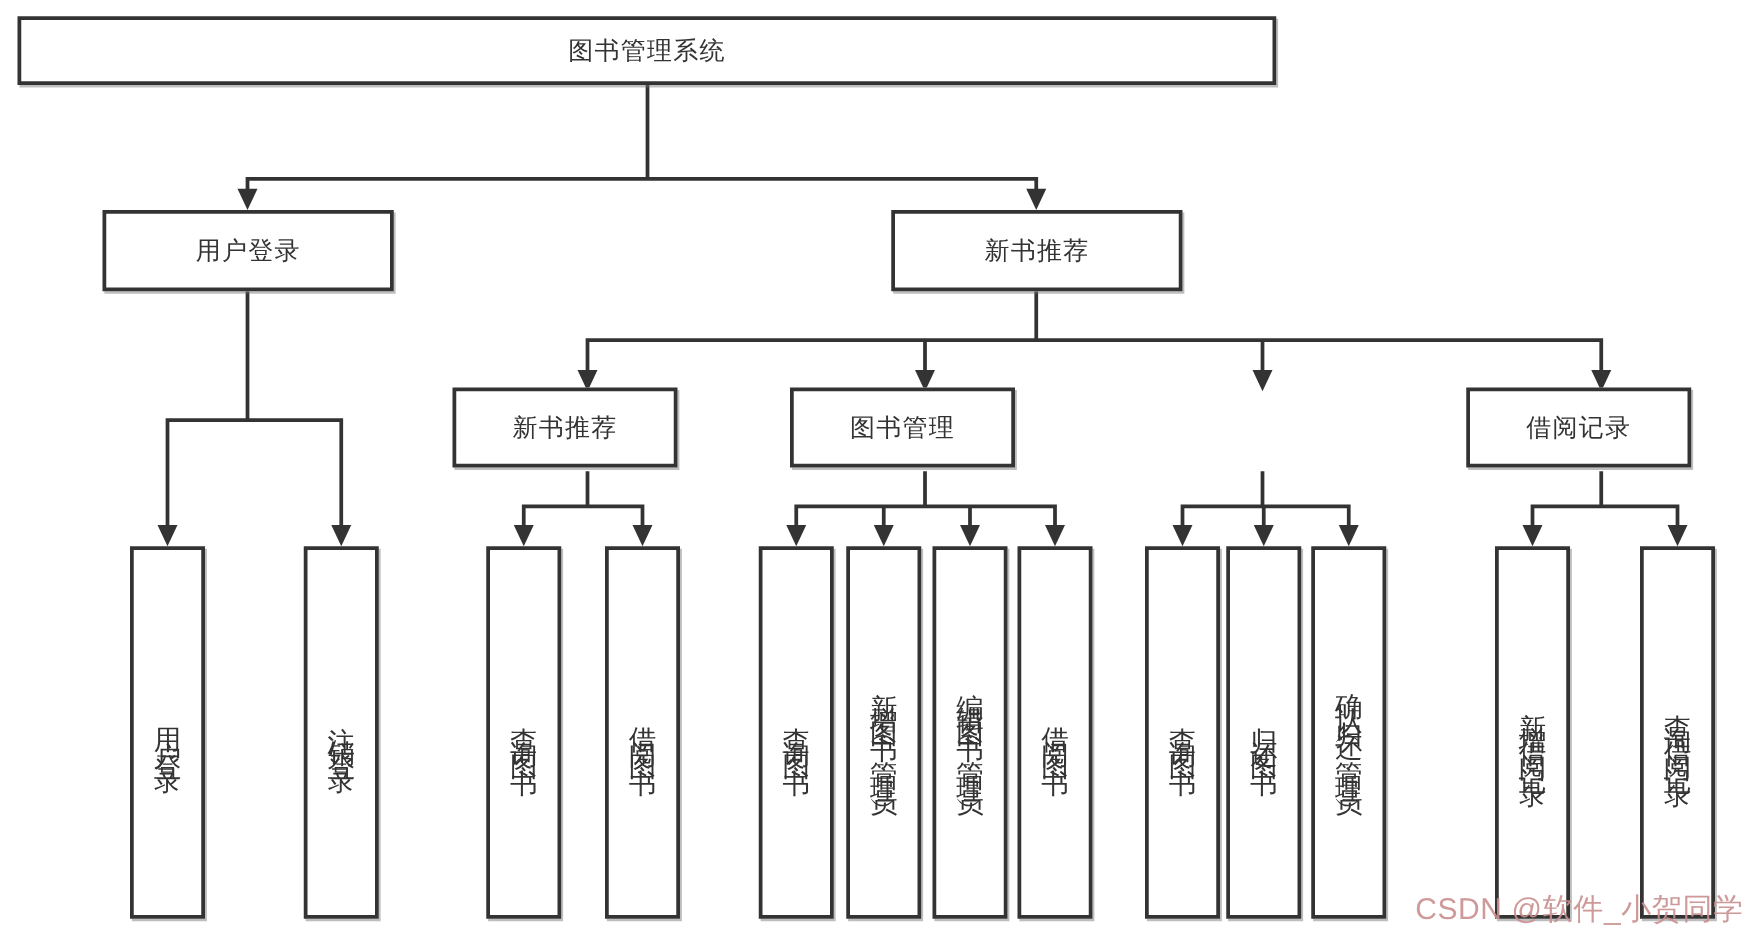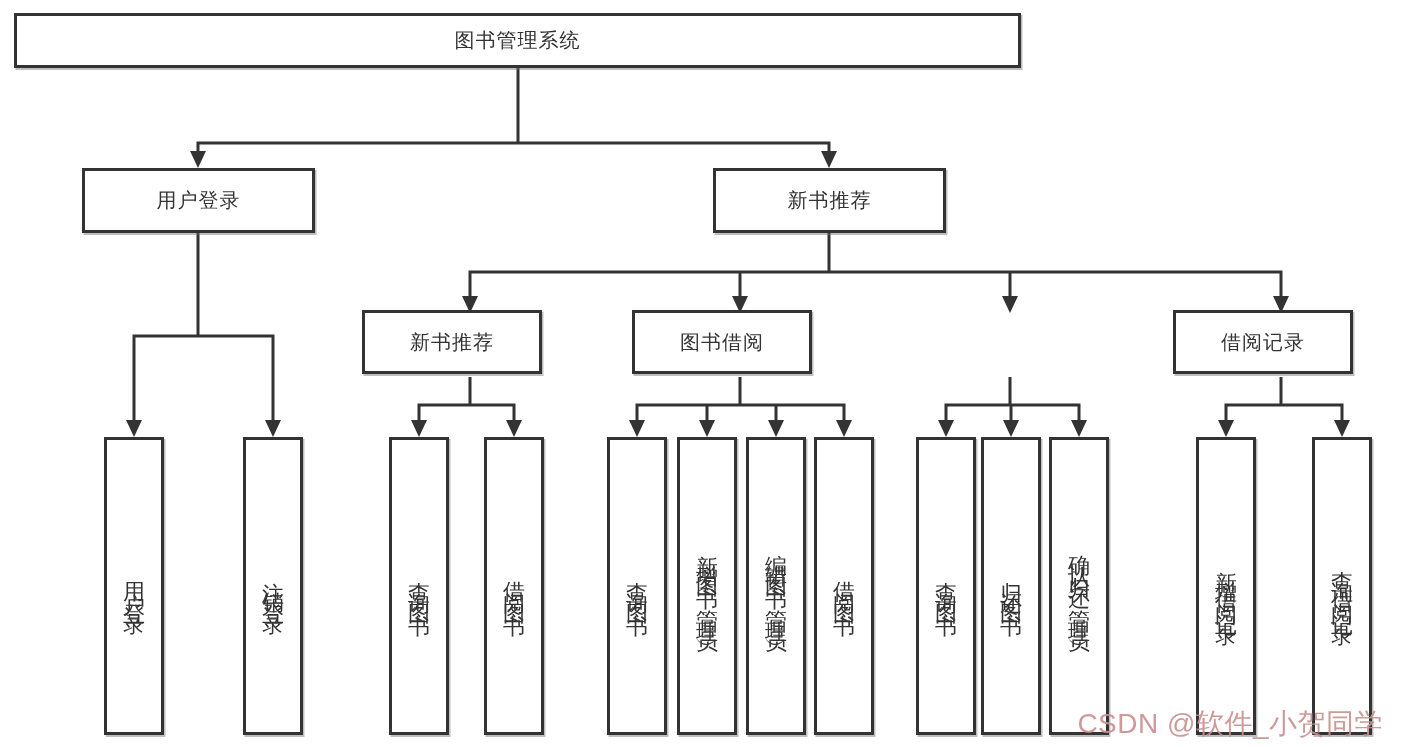--- a/index.html
+++ b/index.html
@@ -49,23 +49,23 @@
   .leaf > span{
     writing-mode:vertical-rl;
     text-orientation:mixed;
     font-size:22px;
     letter-spacing:11px;
     line-height:1;
     white-space:nowrap;
   }
   .watermark{
     position:absolute;
-    right:22px;
+    right:10px;
     bottom:4px;
-    font-size:28px;
+    font-size:24px;
     color:var(--watermark);
     opacity:.9;
     letter-spacing:.5px;
     z-index:10;
     white-space:nowrap;
     text-align:right;
   }
 </style>
 </head>
 <body>
@@ -111,21 +111,21 @@
       <polygon points="1334,420 1350,420 1342,437"></polygon>
     </g>
   </svg>
 
   <div class="box hbox root">图书管理系统</div>
 
   <div class="box hbox l2" style="left:82px;">用户登录</div>
   <div class="box hbox l2" style="left:713px;">新书推荐</div>
 
   <div class="box hbox l3" style="left:362px;">新书推荐</div>
-  <div class="box hbox l3" style="left:632px;">图书借阅</div>
+  <div class="box hbox l3" style="left:632px;">图书管理</div>
   <div class="box hbox l3" style="left:1173px;text-align:right;">借阅记录</div>
 
   <div class="box leaf" style="left:104px;">
     <span>用户登录</span>
   </div>
   <div class="box leaf" style="left:243px;">
     <span>注销登录</span>
   </div>
 
   <div class="box leaf" style="left:389px;">

